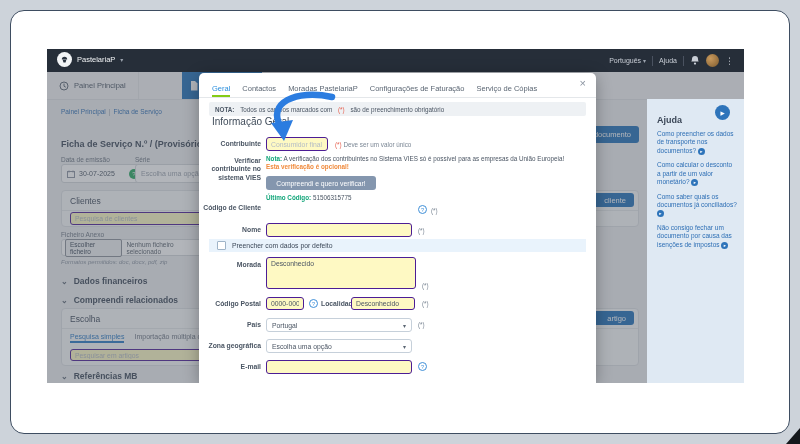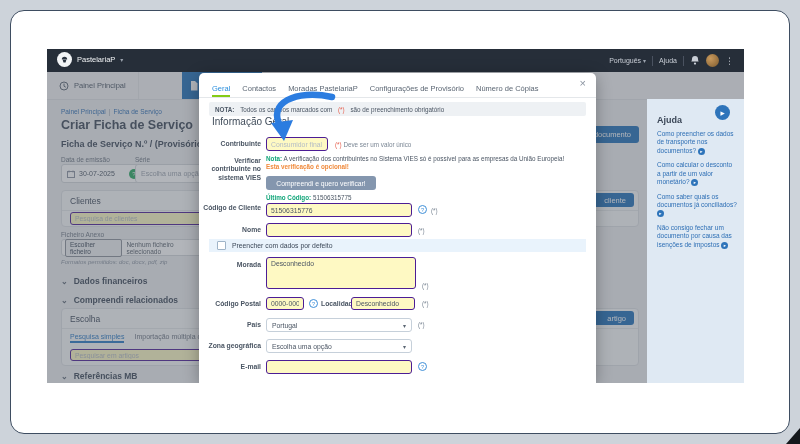--- a/index.html
+++ b/index.html
@@ -117,21 +117,20 @@
               <path d="M1 0 h4 l2.5 2.5 v7 h-6.5 z" fill="#ffffff"></path>
             </svg>
           <span>Documentos</span>
         </div>
       </div>
 
       <div id="content" class="abs">
         <div class="crumb abs">
           <span>Painel Principal</span><span class="csep">|</span><span>Ficha de Serviço</span>
         </div>
-        <div class="ptitle abs">Criar Ficha de Serviço</div>
         <div class="bluebtn abs" style="left:482px;top:27px;width:110px;height:17px;">documento</div>
         <div class="psub abs">Ficha de Serviço N.º / (Provisório)</div>
 
         <div class="flabel abs" style="left:14px;top:57px;">Data de emissão</div>
         <div class="flabel abs" style="left:88px;top:57px;">Série</div>
         <div class="inputbox abs" style="left:14px;top:65px;width:84px;height:19px;">
           <svg width="8" height="8" viewBox="0 0 8 8">
               <rect x="0.5" y="1.5" width="7" height="6" fill="none" stroke="#8a93a0" stroke-width="1"></rect>
               <line x1="2" y1="0.5" x2="2" y2="2.5" stroke="#8a93a0" stroke-width="1"></line>
               <line x1="6" y1="0.5" x2="6" y2="2.5" stroke="#8a93a0" stroke-width="1"></line>
@@ -199,22 +198,22 @@
           <div class="hp-link"><span>Não consigo fechar um documento por causa das isenções de impostos</span> <span class="hl-icon">▸</span></div>
         </div>
       </div>
 
       <div id="modal" class="abs">
         <div class="mclose abs">×</div>
         <div class="mtabs abs">
           <span class="mtab active">Geral</span>
           <span class="mtab">Contactos</span>
           <span class="mtab">Moradas PastelariaP</span>
-          <span class="mtab">Configurações de Provisório</span>
-          <span class="mtab">Número de Cópias</span>
+          <span class="mtab">Configurações de Faturação</span>
+          <span class="mtab">Serviço de Cópias</span>
         </div>
         <div class="notabar abs">
           <b>NOTA:</b>&nbsp;<span>Todos os campos marcados com</span>&nbsp;<span class="red">(*)</span>&nbsp;<span>são de preenchimento obrigatório</span>
         </div>
         <div class="mheading abs">Informação Geral</div>
 
         <div class="mlabel abs" style="left:0;top:67px;">Contribuinte</div>
         <input class="minput abs" style="left: 67px; top: 64px; width: 62px; height: 14px;" placeholder="Consumidor final">
         <div class="mhint abs" style="left:136px;top:68px;">
           <span class="red">(*)</span> <span>Deve ser um valor único</span>
@@ -223,21 +222,20 @@
         <div class="mlabel abs" style="left:0;top:84px;">Verificar contribuinte no sistema VIES</div>
         <div class="mnote abs" style="left:67px;top:82px;width:312px;">
           <span class="green">Nota:</span> <span>A verificação dos contribuintes no Sistema VIES só é possível para as empresas da União Europeia!</span> <span class="orange">Esta verificação é opcional!</span>
         </div>
         <div class="graybtn abs" style="left:67px;top:103px;width:110px;height:14px;">Compreendi e quero verificar!</div>
 
         <div class="mlabel abs" style="left:0;top:131px;">Código de Cliente</div>
         <div class="mnote abs" style="left:67px;top:121px;">
           <span class="green">Último Código:</span> <span>51506315775</span>
         </div>
-        <input class="minput abs" style="left: 67px; top: 130px; width: 146px; height: 14px;" value="51506315776">
         <div class="qicon abs" style="left:219px;top:132px;">?</div>
         <div class="mhint red abs" style="left:232px;top:134px;">(*)</div>
 
         <div class="mlabel abs" style="left:0;top:153px;">Nome</div>
         <input class="minput abs" style="left: 67px; top: 150px; width: 146px; height: 14px;">
         <div class="mhint red abs" style="left:219px;top:154px;">(*)</div>
 
         <div class="band abs">
           <span class="cbx"></span>
           <span class="bandlbl">Preencher com dados por defeito</span>

